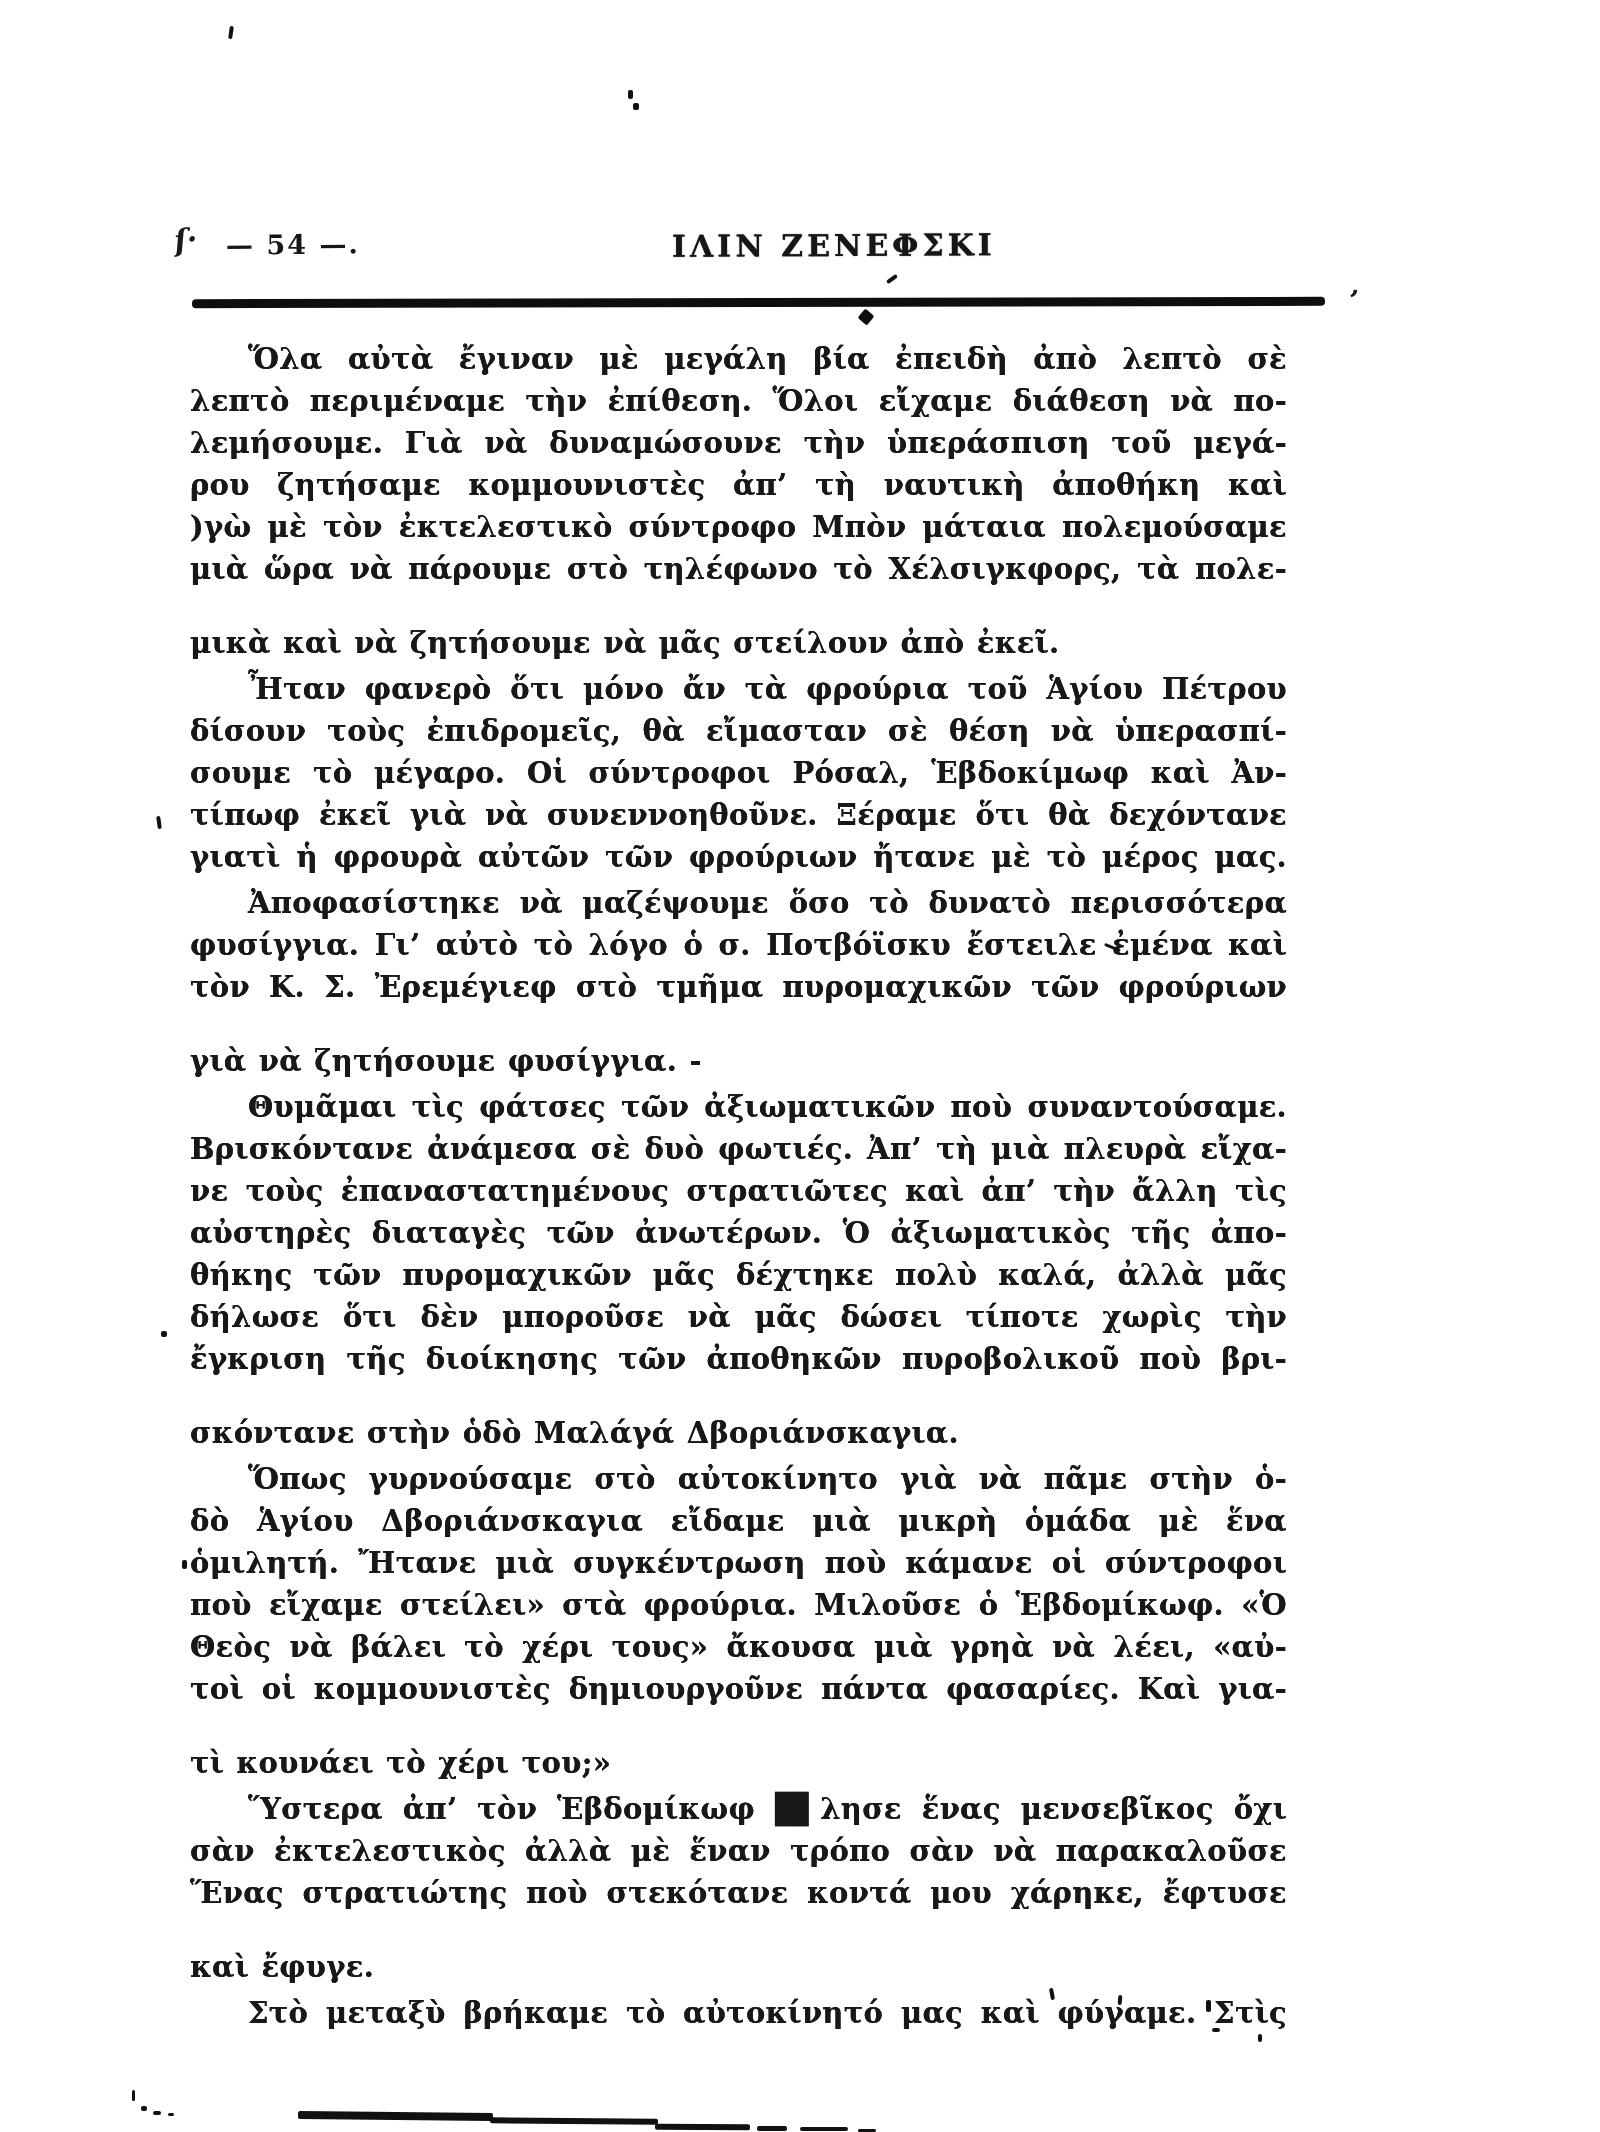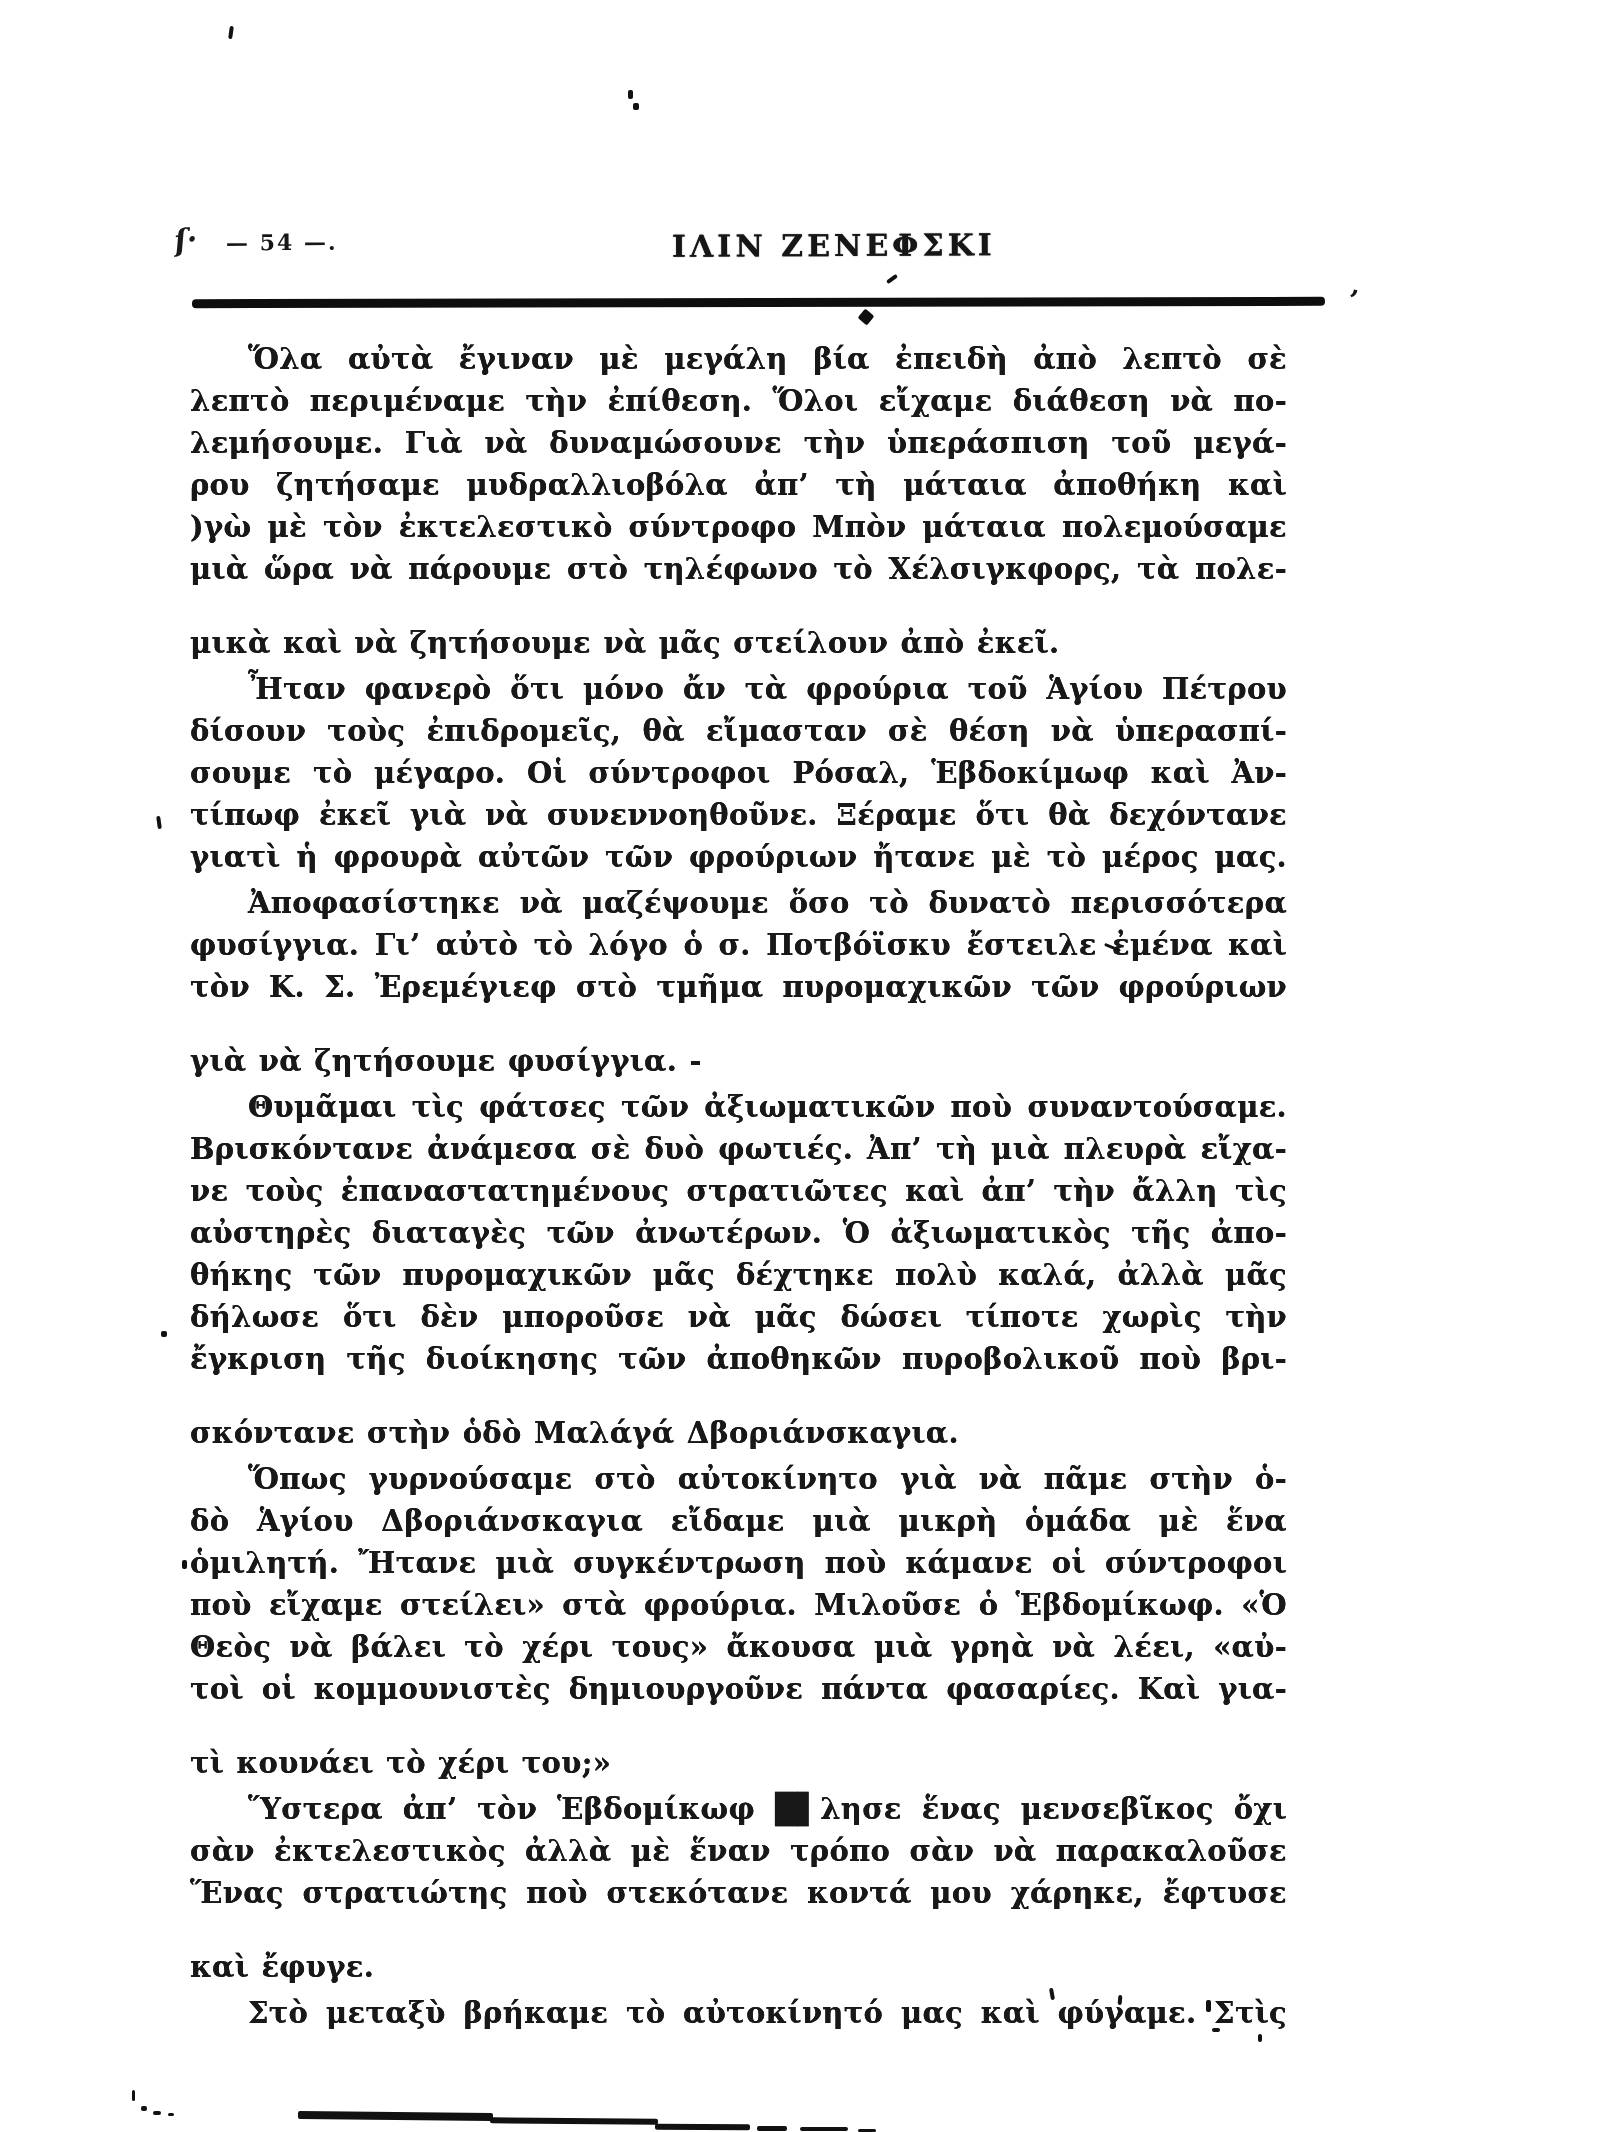--- a/index.html
+++ b/index.html
@@ -12,21 +12,21 @@
     color:#161616;
   }
   
   .stray-pen{
     position:absolute;left:174px;top:222px;
     font-style:italic;font-weight:700;font-size:30px;
     transform:rotate(-6deg);color:#1a1a1a;
   }
   .page-number{
     position:absolute;left:226px;top:229px;
-    font-weight:700;font-size:22px;letter-spacing:2px;
+    font-weight:700;font-size:27px;letter-spacing:2px;
     transform:rotate(-0.4deg);
   }
   .running-title{
     position:absolute;left:672px;top:228px;
     font-weight:700;font-size:30px;letter-spacing:4px;
     text-shadow:0 0 1px #161616;
     transform:rotate(-0.3deg);
   }
   .header-rule{
     position:absolute;left:192px;top:298px;
@@ -72,21 +72,21 @@
 
   <div class="header-rule"></div>
 
   <div class="ornament-diamond"></div>
 
   <div class="body-text" id="body-text">
       <div class="para">
         <div class="ln">Ὅλα αὐτὰ ἔγιναν μὲ μεγάλη βία ἐπειδὴ ἀπὸ λεπτὸ σὲ</div>
         <div class="ln">λεπτὸ περιμέναμε τὴν ἐπίθεση. Ὅλοι εἴχαμε διάθεση νὰ πο-</div>
         <div class="ln">λεμήσουμε. Γιὰ νὰ δυναμώσουνε τὴν ὑπεράσπιση τοῦ μεγά-</div>
-        <div class="ln">ρου ζητήσαμε μυδραλλιοβόλα ἀπ’ τὴ μάταια ἀποθήκη καὶ</div>
+        <div class="ln">ρου ζητήσαμε κομμουνιστὲς ἀπ’ τὴ ναυτικὴ ἀποθήκη καὶ</div>
         <div class="ln">)γὼ μὲ τὸν ἐκτελεστικὸ σύντροφο Μπὸν μάταια πολεμούσαμε</div>
         <div class="ln">μιὰ ὥρα νὰ πάρουμε στὸ τηλέφωνο τὸ Χέλσιγκφορς, τὰ πολε-</div>
         <div class="ln end">μικὰ καὶ νὰ ζητήσουμε νὰ μᾶς στείλουν ἀπὸ ἐκεῖ.</div>
       </div>
       <div class="para">
         <div class="ln">Ἦταν φανερὸ ὅτι μόνο ἄν τὰ φρούρια τοῦ Ἁγίου Πέτρου</div>
         <div class="ln">δίσουν τοὺς ἐπιδρομεῖς, θὰ εἴμασταν σὲ θέση νὰ ὑπερασπί-</div>
         <div class="ln">σουμε τὸ μέγαρο. Οἱ σύντροφοι Ρόσαλ, Ἑβδοκίμωφ καὶ Ἀν-</div>
         <div class="ln">τίπωφ ἐκεῖ γιὰ νὰ συνεννοηθοῦνε. Ξέραμε ὅτι θὰ δεχόντανε</div>
         <div class="ln">γιατὶ ἡ φρουρὰ αὐτῶν τῶν φρούριων ἤτανε μὲ τὸ μέρος μας.</div>

